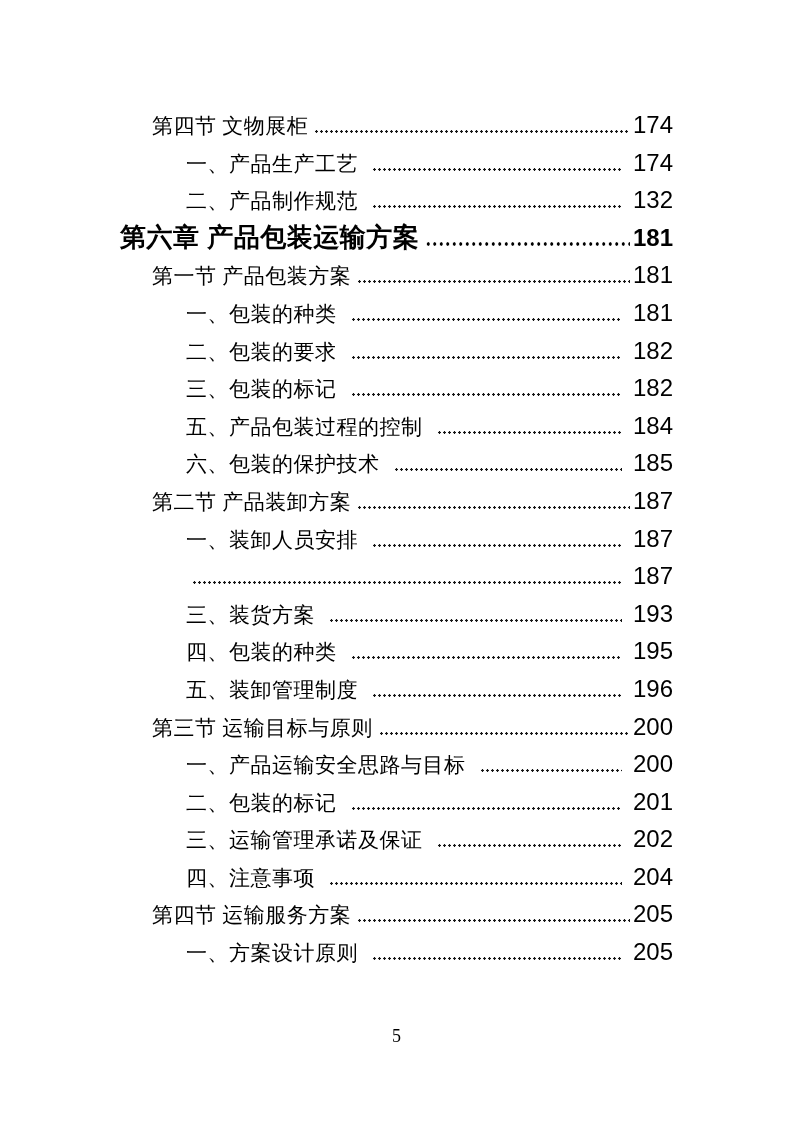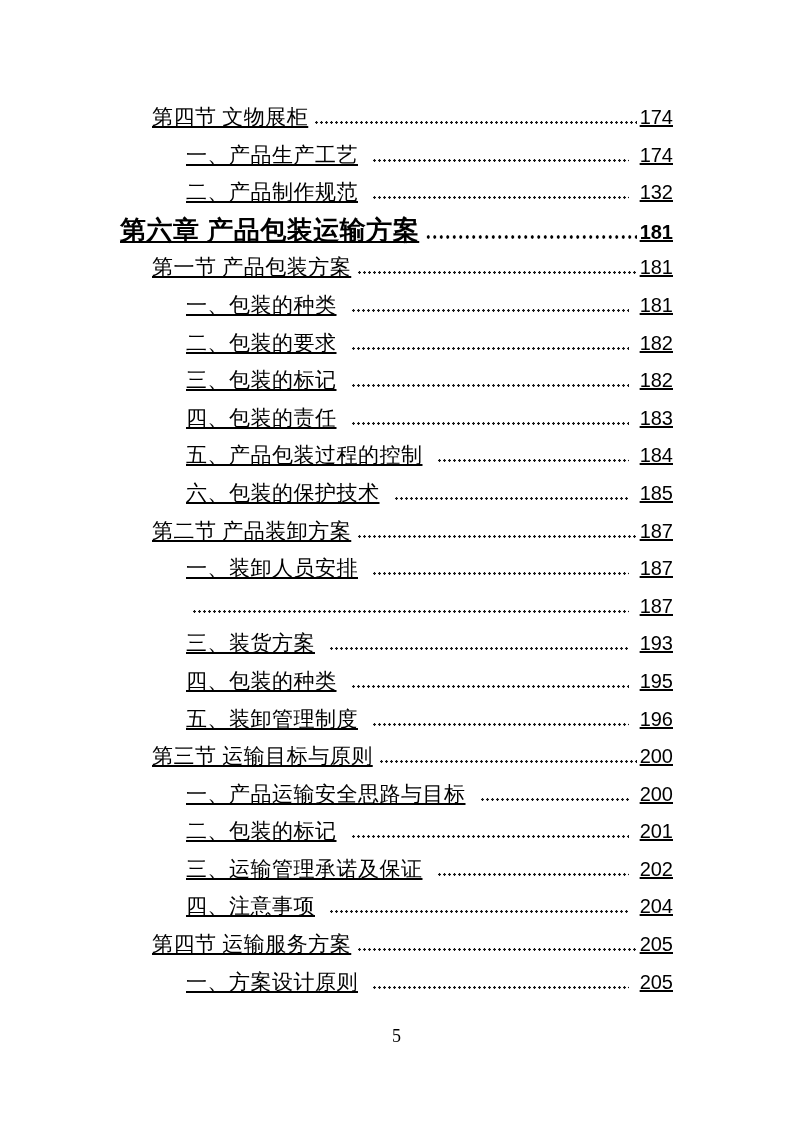--- a/index.html
+++ b/index.html
@@ -12,23 +12,22 @@
     width: 793px;
     height: 1122px;
     background: #ffffff;
     color: #000000;
     font-family: "Liberation Serif", "DejaVu Serif", serif;
     overflow: hidden;
   }
   .toc {
     position: absolute;
     left: 120px;
-    top: 99px;
+    top: 106px;
     width: 553px;
-    text-decoration: underline;
   }
   .toc-row {
     display: flex;
     align-items: baseline;
     height: 37.6px;
     line-height: 37.6px;
     font-size: 21px;
     white-space: nowrap;
   }
   .toc-title {
@@ -54,21 +53,21 @@
     background-repeat: repeat-x;
   }
   .level-0 .toc-dots {
     height: 4px;
     background-image: radial-gradient(circle, #000 1.5px, transparent 1.85px);
     background-size: 6.5px 4px;
   }
   .toc-page {
     flex: 0 0 auto;
     font-family: "Liberation Sans", "DejaVu Sans", sans-serif;
-    font-size: 20px;
+    font-size: 24px;
     text-align: right;
   }
   .level-0 .toc-page { font-weight: 700; }
 
   .footer {
     position: absolute;
     left: 0;
     right: 0;
     top: 1026px;
     text-align: center;
@@ -115,25 +114,20 @@
     <span class="toc-title">二、包装的要求</span>
     <span class="toc-dots"></span>
     <span class="toc-page">182</span>
   </div>
       <div class="toc-row level-2">
     <span class="toc-title">三、包装的标记</span>
     <span class="toc-dots"></span>
     <span class="toc-page">182</span>
   </div>
       <div class="toc-row level-2">
-    <span class="toc-title">四、包装的责任</span>
-    <span class="toc-dots"></span>
-    <span class="toc-page">183</span>
-  </div>
-      <div class="toc-row level-2">
     <span class="toc-title">五、产品包装过程的控制</span>
     <span class="toc-dots"></span>
     <span class="toc-page">184</span>
   </div>
       <div class="toc-row level-2">
     <span class="toc-title">六、包装的保护技术</span>
     <span class="toc-dots"></span>
     <span class="toc-page">185</span>
   </div>
       <div class="toc-row level-1">

